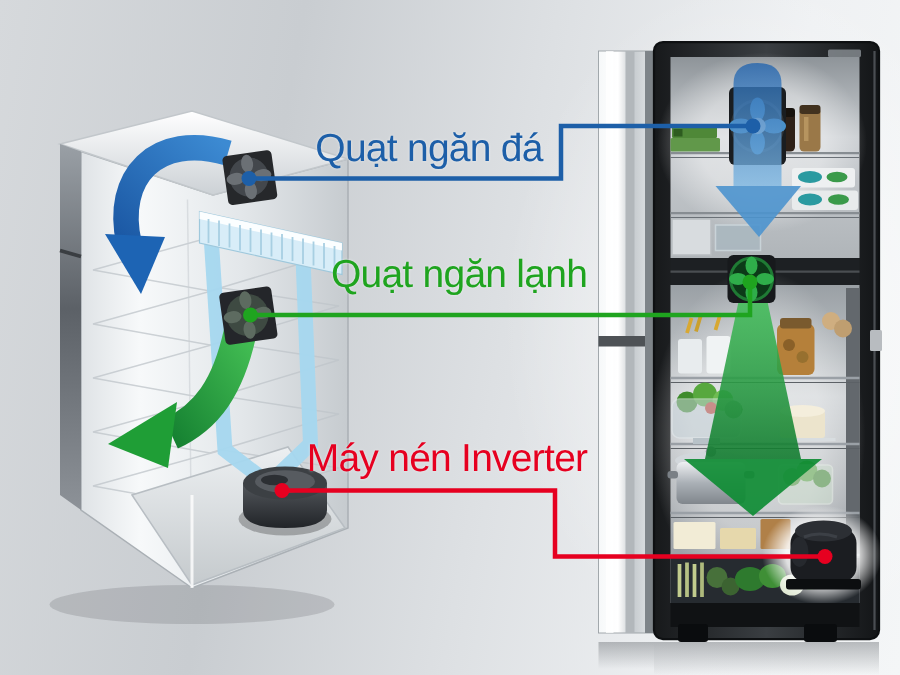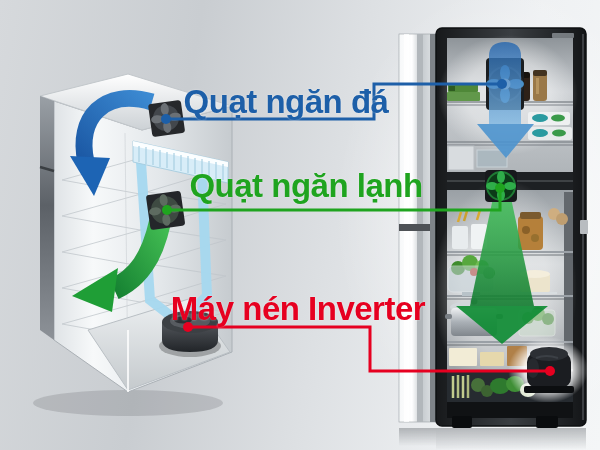--- a/index.html
+++ b/index.html
@@ -1,21 +1,21 @@
 <!DOCTYPE html>
 <html><head>
 <meta charset="utf-8">
 <style>
   html,body{margin:0;padding:0;}
   body{font-family:"Liberation Sans","DejaVu Sans",sans-serif;}
   .stage{position:relative;width:600px;height:450px;overflow:hidden;
     background:linear-gradient(100deg,#d6d9dc 0%,#c9cdd1 30%,#dde0e3 55%,#eff1f3 80%,#f4f6f7 100%);}
   .scene{position:absolute;left:0;top:0;}
-  .callout{position:absolute;transform:translateX(-50%);font-weight:bold;
-    font-size:33px;line-height:1.1;white-space:nowrap;letter-spacing:-0.5px;
+  .callout{position:absolute;transform:translateX(-50%);font-weight:normal;
+    font-size:26px;line-height:1.1;white-space:nowrap;letter-spacing:-0.5px;
     text-shadow:0 0 2px rgba(255,255,255,.55);}
   .callout.c-blue{left:286px;top:84px;}
   .callout.c-green{left:306px;top:168px;}
   .callout.c-red{left:298px;top:291px;}
 </style>
 </head>
 <body>
 
 <div class="stage">
 <svg class="scene" width="600" height="450" viewBox="0 0 600 450">

